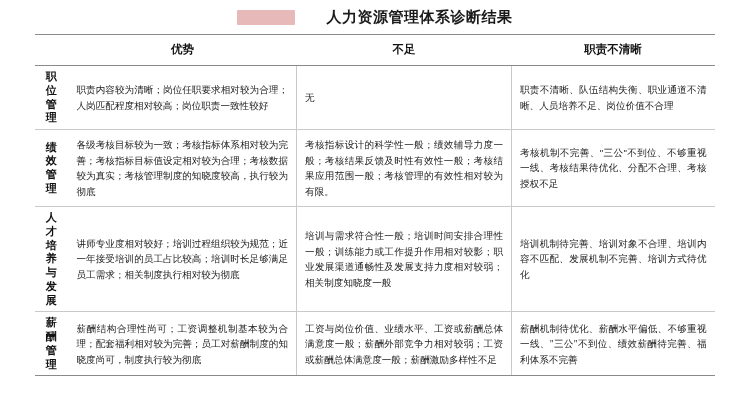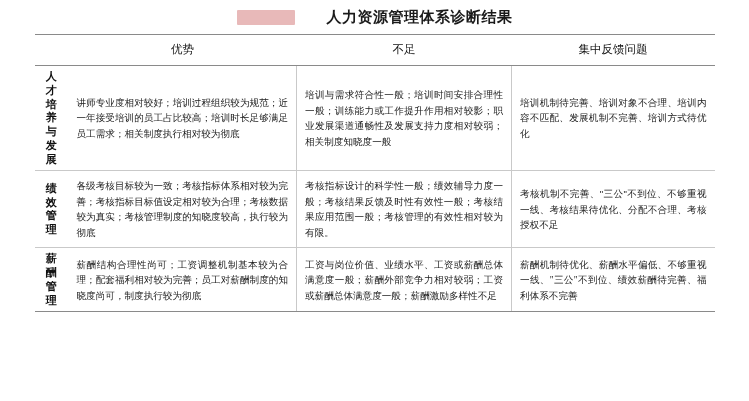--- a/index.html
+++ b/index.html
@@ -48,21 +48,21 @@
     width: 680px;
     margin: 0 auto;
   }
   table.matrix col.c-rowhead { width: 34px; }
   table.matrix col.c-adv { width: 228px; }
   table.matrix col.c-gap  { width: 215px; }
   table.matrix col.c-fb   { width: 203px; }
 
   thead th {
     font-size: 11.5px;
-    font-weight: normal;
+    font-weight: bold;
     text-align: center;
     padding: 7px 4px 8px 4px;
     border-bottom: 1.2px solid #8a8a8a;
     border-top: 1.2px solid #8a8a8a;
     color: #111;
     background: #ffffff;
     margin-top: 33px;
   }
   thead th.corner {
     border-right: none;
@@ -121,35 +121,41 @@
       <col class="c-rowhead">
       <col class="c-adv">
       <col class="c-gap">
       <col class="c-fb">
     </colgroup>
     <thead>
       <tr>
         <th class="corner"></th>
         <th>优势</th>
         <th>不足</th>
-        <th>集中反馈问题</th>
+        <th>职责不清晰</th>
       </tr>
     </thead>
     <tbody>
       <tr>
-        <td class="rowhead"><span class="rowhead-inner">人才培养与发展</span></td>
-        <td class="cell-adv">讲师专业度相对较好；培训过程组织较为规范；近一年接受培训的员工占比较高；培训时长足够满足员工需求；相关制度执行相对较为彻底</td>
-        <td class="cell-gap">培训与需求符合性一般；培训时间安排合理性一般；训练能力或工作提升作用相对较影；职业发展渠道通畅性及发展支持力度相对较弱；相关制度知晓度一般</td>
-        <td class="cell-fb">培训机制待完善、培训对象不合理、培训内容不匹配、发展机制不完善、培训方式待优化</td>
+        <td class="rowhead"><span class="rowhead-inner">职位管理</span></td>
+        <td class="cell-adv">职责内容较为清晰；岗位任职要求相对较为合理；人岗匹配程度相对较高；岗位职责一致性较好</td>
+        <td class="cell-gap">无</td>
+        <td class="cell-fb">职责不清晰、队伍结构失衡、职业通道不清晰、人员培养不足、岗位价值不合理</td>
       </tr>
       <tr>
         <td class="rowhead"><span class="rowhead-inner">绩效管理</span></td>
         <td class="cell-adv">各级考核目标较为一致；考核指标体系相对较为完善；考核指标目标值设定相对较为合理；考核数据较为真实；考核管理制度的知晓度较高，执行较为彻底</td>
         <td class="cell-gap">考核指标设计的科学性一般；绩效辅导力度一般；考核结果反馈及时性有效性一般；考核结果应用范围一般；考核管理的有效性相对较为有限。</td>
         <td class="cell-fb">考核机制不完善、"三公"不到位、不够重视一线、考核结果待优化、分配不合理、考核授权不足</td>
+      </tr>
+      <tr>
+        <td class="rowhead"><span class="rowhead-inner">人才培养与发展</span></td>
+        <td class="cell-adv">讲师专业度相对较好；培训过程组织较为规范；近一年接受培训的员工占比较高；培训时长足够满足员工需求；相关制度执行相对较为彻底</td>
+        <td class="cell-gap">培训与需求符合性一般；培训时间安排合理性一般；训练能力或工作提升作用相对较影；职业发展渠道通畅性及发展支持力度相对较弱；相关制度知晓度一般</td>
+        <td class="cell-fb">培训机制待完善、培训对象不合理、培训内容不匹配、发展机制不完善、培训方式待优化</td>
       </tr>
       <tr>
         <td class="rowhead"><span class="rowhead-inner">薪酬管理</span></td>
         <td class="cell-adv">薪酬结构合理性尚可；工资调整机制基本较为合理；配套福利相对较为完善；员工对薪酬制度的知晓度尚可，制度执行较为彻底</td>
         <td class="cell-gap">工资与岗位价值、业绩水平、工资或薪酬总体满意度一般；薪酬外部竞争力相对较弱；工资或薪酬总体满意度一般；薪酬激励多样性不足</td>
         <td class="cell-fb">薪酬机制待优化、薪酬水平偏低、不够重视一线、"三公"不到位、绩效薪酬待完善、福利体系不完善</td>
       </tr>
     </tbody>
   </table>
 

